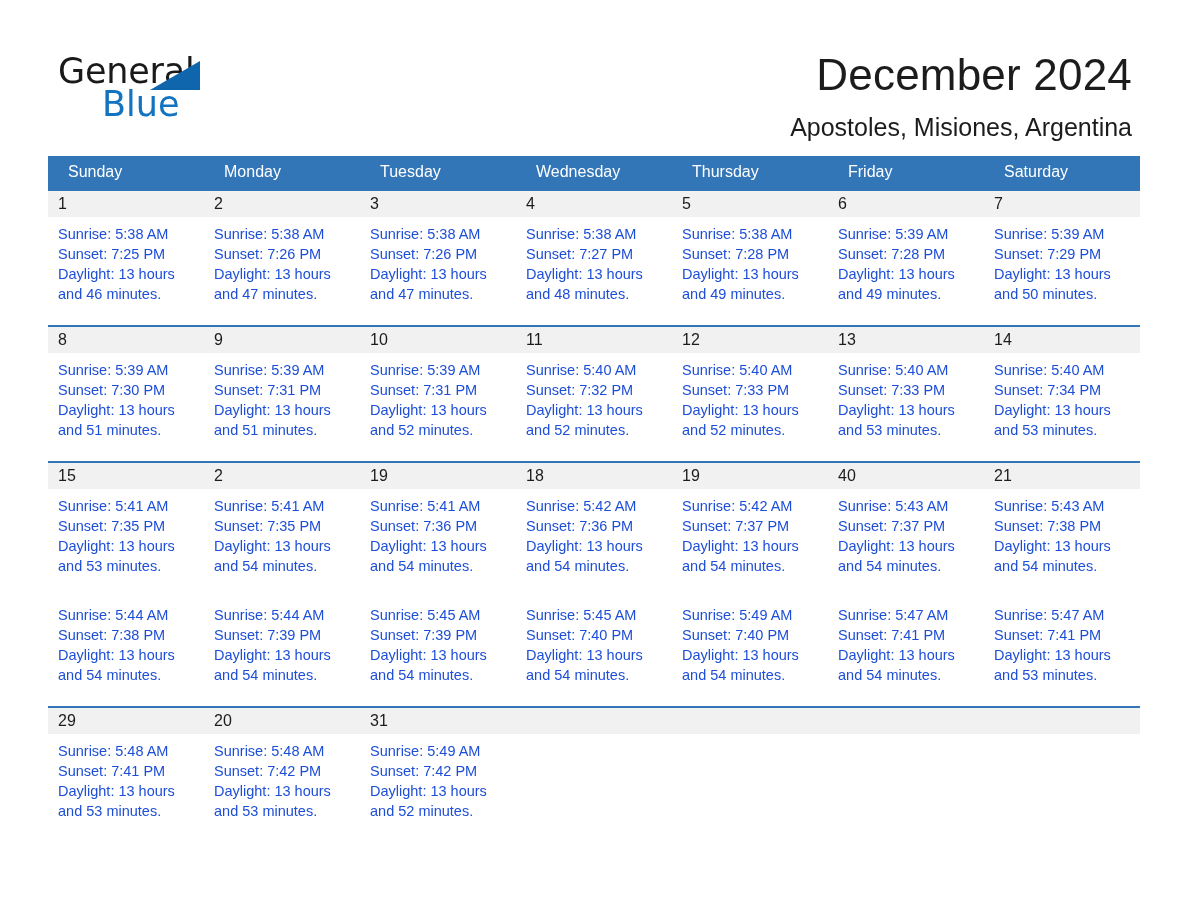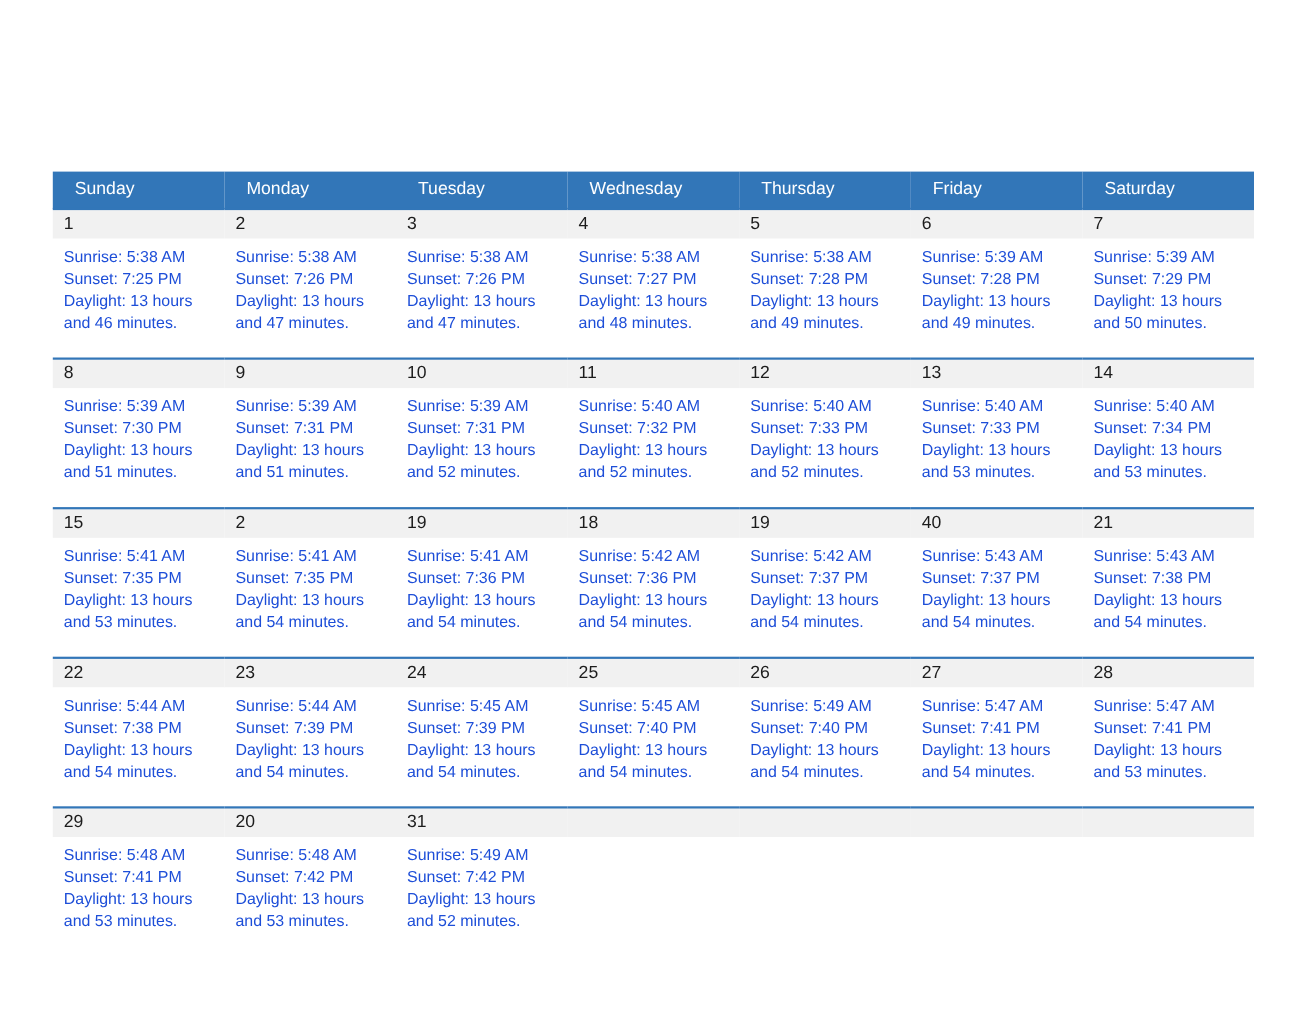--- a/index.html
+++ b/index.html
@@ -133,20 +133,34 @@
     color: #1d4ed8;
     white-space: pre-line;
   }
   .empty-cell .info { visibility: hidden; }
 </style>
 </head>
 <body>
 
 <div class="page">
 
+  <div class="header">
+
+    <div class="logo">
+      <span class="logo-general">General</span>
+      <span class="logo-tri"></span>
+      <span class="logo-blue">Blue</span>
+    </div>
+
+    <div class="title-block">
+      <div class="month-title">December 2024</div>
+      <div class="location">Apostoles, Misiones, Argentina</div>
+    </div>
+
+  </div>
 
   <table class="calendar">
     <colgroup>
       <col>
         <col>
         <col>
         <col>
         <col>
         <col>
         <col>
@@ -340,43 +354,20 @@
 Sunset: 7:37 PM
 Daylight: 13 hours and 54 minutes.</div>
           </td>
         <td>
             <div class="info">Sunrise: 5:43 AM
 Sunset: 7:38 PM
 Daylight: 13 hours and 54 minutes.</div>
           </td>
       </tr>
 
-      <tr class="daynum-row">
-        <td>
-            <span class="num">22</span>
-          </td>
-        <td>
-            <span class="num">23</span>
-          </td>
-        <td>
-            <span class="num">24</span>
-          </td>
-        <td>
-            <span class="num">25</span>
-          </td>
-        <td>
-            <span class="num">26</span>
-          </td>
-        <td>
-            <span class="num">27</span>
-          </td>
-        <td>
-            <span class="num">28</span>
-          </td>
-      </tr>
       <tr class="info-row">
         <td>
             <div class="info">Sunrise: 5:44 AM
 Sunset: 7:38 PM
 Daylight: 13 hours and 54 minutes.</div>
           </td>
         <td>
             <div class="info">Sunrise: 5:44 AM
 Sunset: 7:39 PM
 Daylight: 13 hours and 54 minutes.</div>

